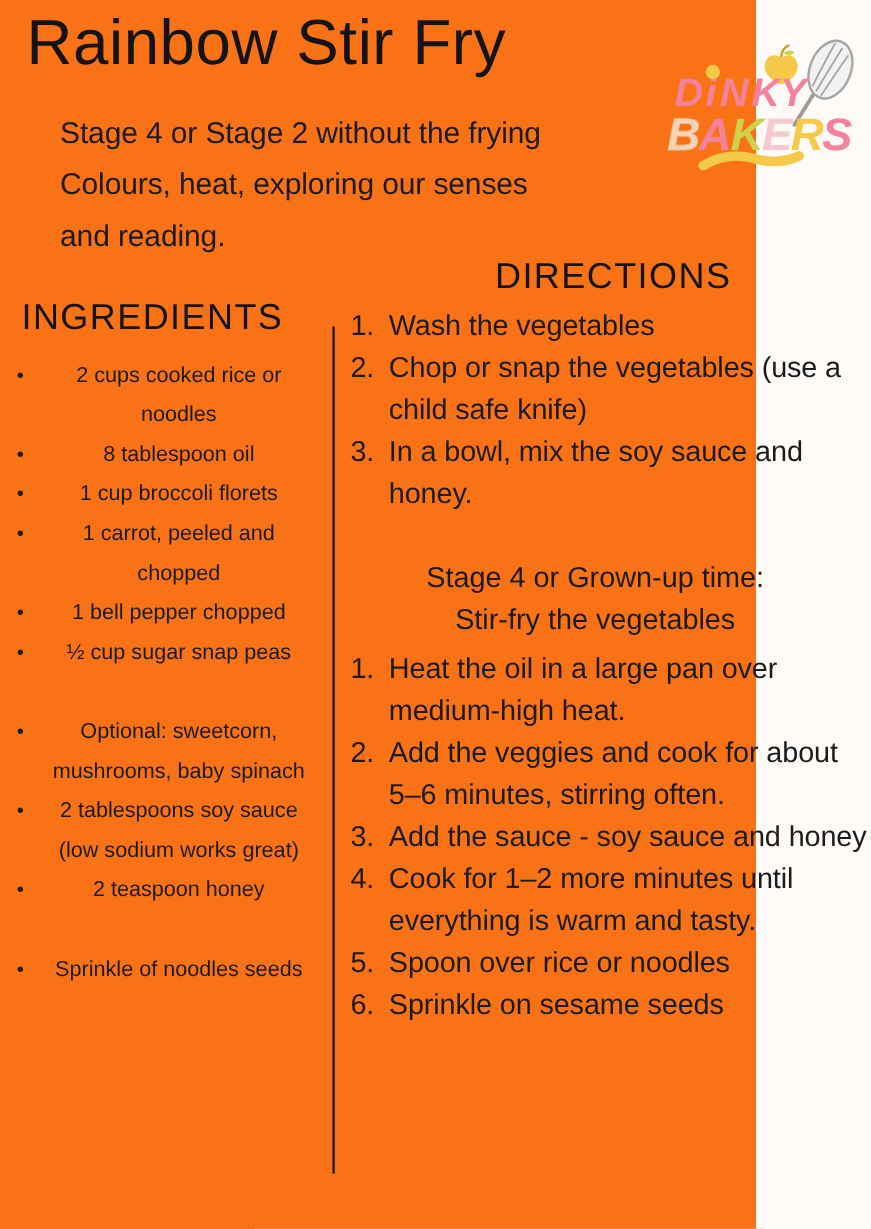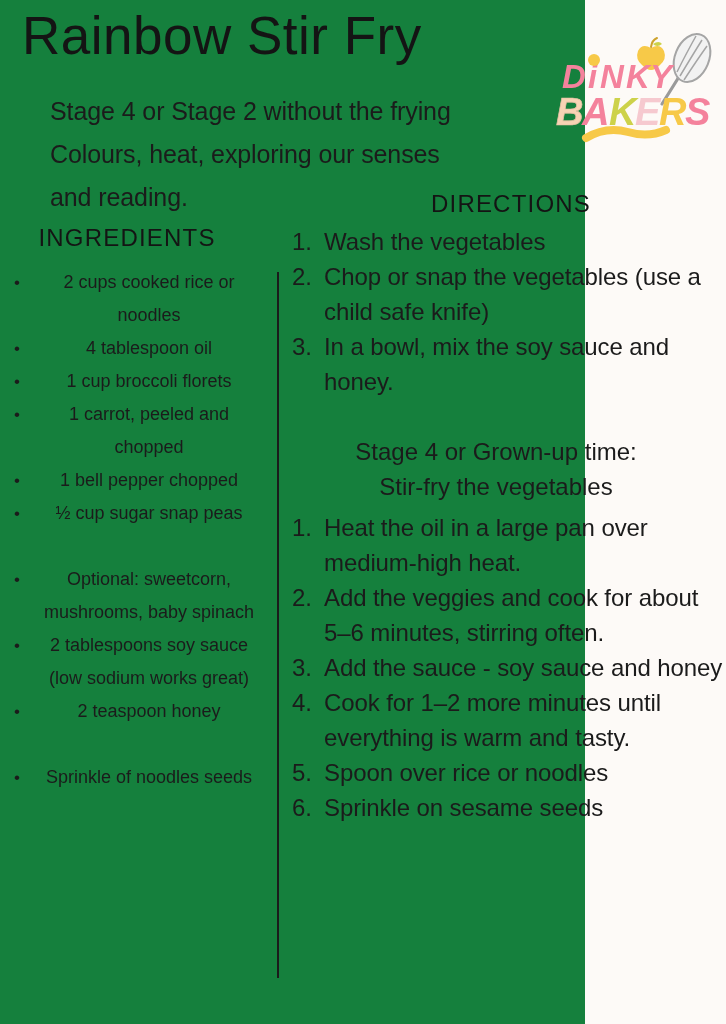--- a/index.html
+++ b/index.html
@@ -12,23 +12,23 @@
   body {
     background: #fdfaf7;
     font-family: "Liberation Sans", sans-serif;
     color: #1b1b1b;
     position: relative;
     overflow: hidden;
   }
 
   .page {
     position: relative;
-    width: 585px;
+    width: 630px;
     height: 1024px;
-    background: #15803d;
+    background: #f97316;
   }
 
   
   .title {
     position: absolute;
     left: 22px;
     top: 8px;
     font-size: 53px;
     font-weight: 400;
     letter-spacing: 0.5px;
@@ -79,25 +79,26 @@
     width: 272px;
   }
   .col-directions {
     position: absolute;
     left: 288px;
     top: 190px;
     width: 438px;
   }
 
   .heading {
-    font-size: 24px;
+    font-size: 30px;
     letter-spacing: 1.2px;
     font-weight: 400;
     color: #141414;
     text-align: center;
+    margin-top: 24px;
   }
   .heading-ing { text-align: center; padding-right: 18px; }
   .heading-dir { text-align: center; padding-left: 8px; }
 
   
   .ing-list {
     margin-top: 14px;
     padding-left: 6px;
   }
   .ing-item {
@@ -193,21 +194,21 @@
       <path d="M30 112 q20 -12 42 -6 q20 6 38 -2" stroke="#f7c948" stroke-width="8" fill="none" stroke-linecap="round"></path>
     </svg>
   </div>
 
   <div class="divider"></div>
 
   <div class="col-ingredients">
     <div class="heading heading-ing">INGREDIENTS</div>
     <div class="ing-list" id="ing-list">
         <div class="ing-item"><span class="bullet">•</span><span>2 cups cooked rice or noodles</span></div>
-        <div class="ing-item"><span class="bullet">•</span><span>4 tablespoon oil</span></div>
+        <div class="ing-item"><span class="bullet">•</span><span>8 tablespoon oil</span></div>
         <div class="ing-item"><span class="bullet">•</span><span>1 cup broccoli florets</span></div>
         <div class="ing-item"><span class="bullet">•</span><span>1 carrot, peeled and chopped</span></div>
         <div class="ing-item"><span class="bullet">•</span><span>1 bell pepper chopped</span></div>
         <div class="ing-item"><span class="bullet">•</span><span>½ cup sugar snap peas</span></div>
         <div class="ing-gap"></div>
         <div class="ing-item"><span class="bullet">•</span><span>Optional: sweetcorn, mushrooms, baby spinach</span></div>
         <div class="ing-item"><span class="bullet">•</span><span>2 tablespoons soy sauce (low sodium works great)</span></div>
         <div class="ing-item"><span class="bullet">•</span><span>2 teaspoon honey</span></div>
         <div class="ing-gap"></div>
         <div class="ing-item"><span class="bullet">•</span><span>Sprinkle of noodles seeds</span></div>

